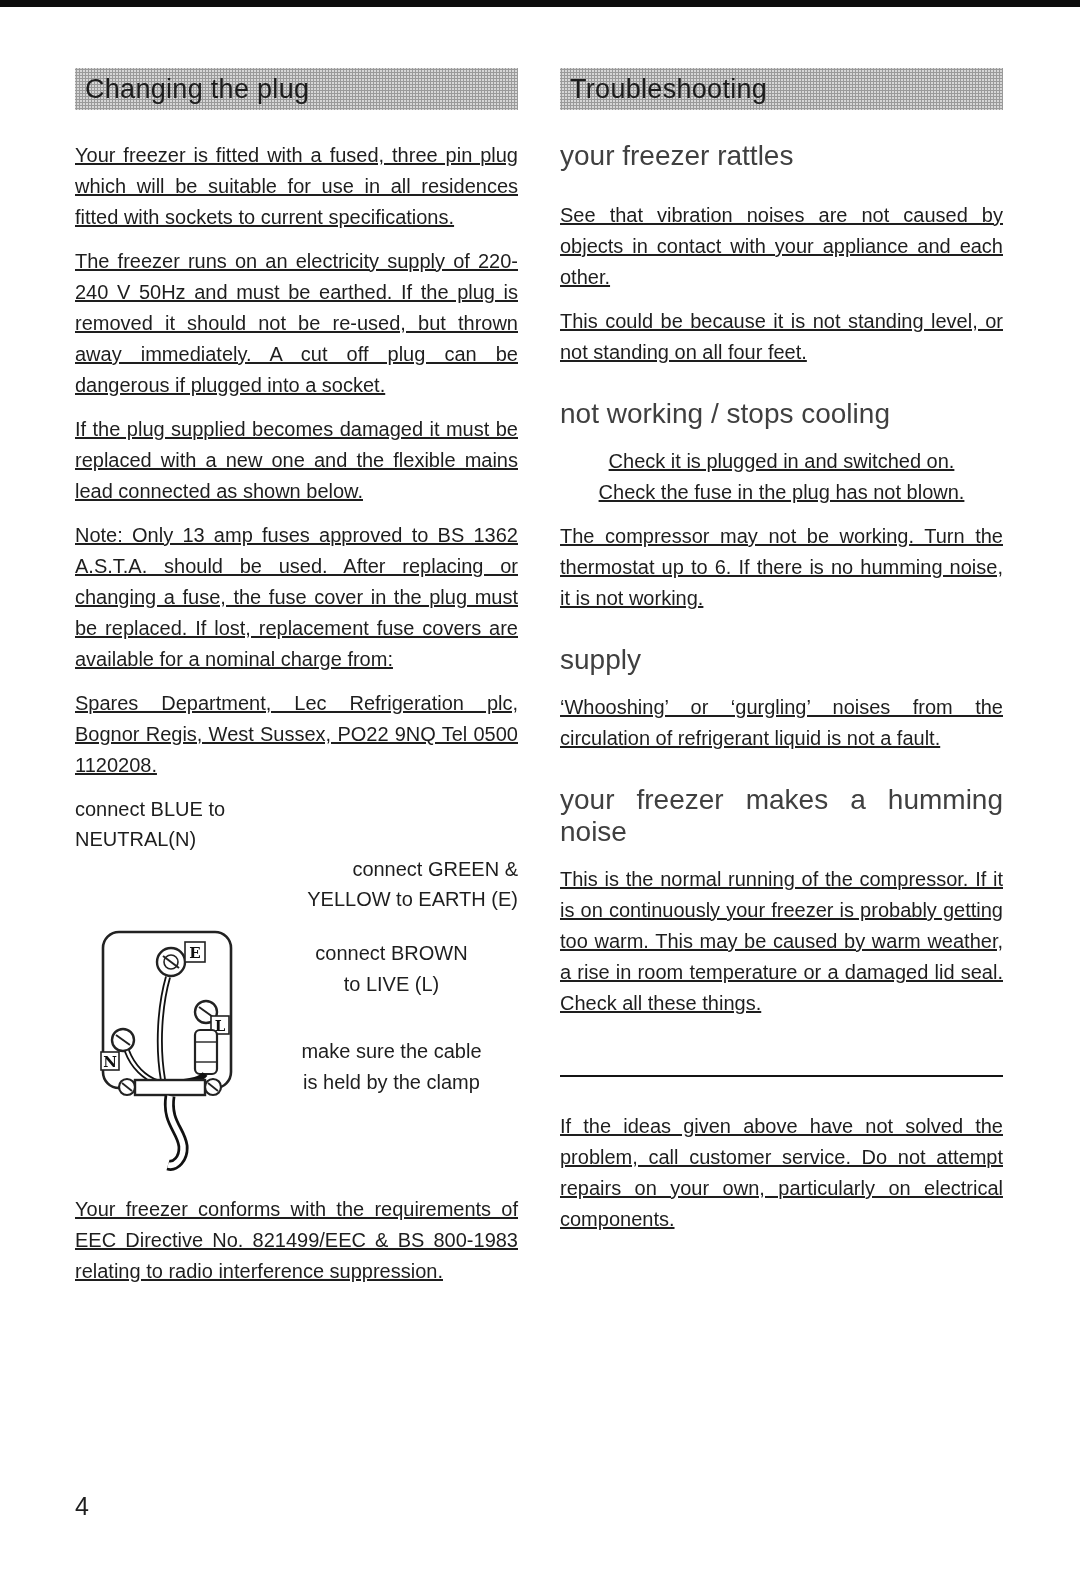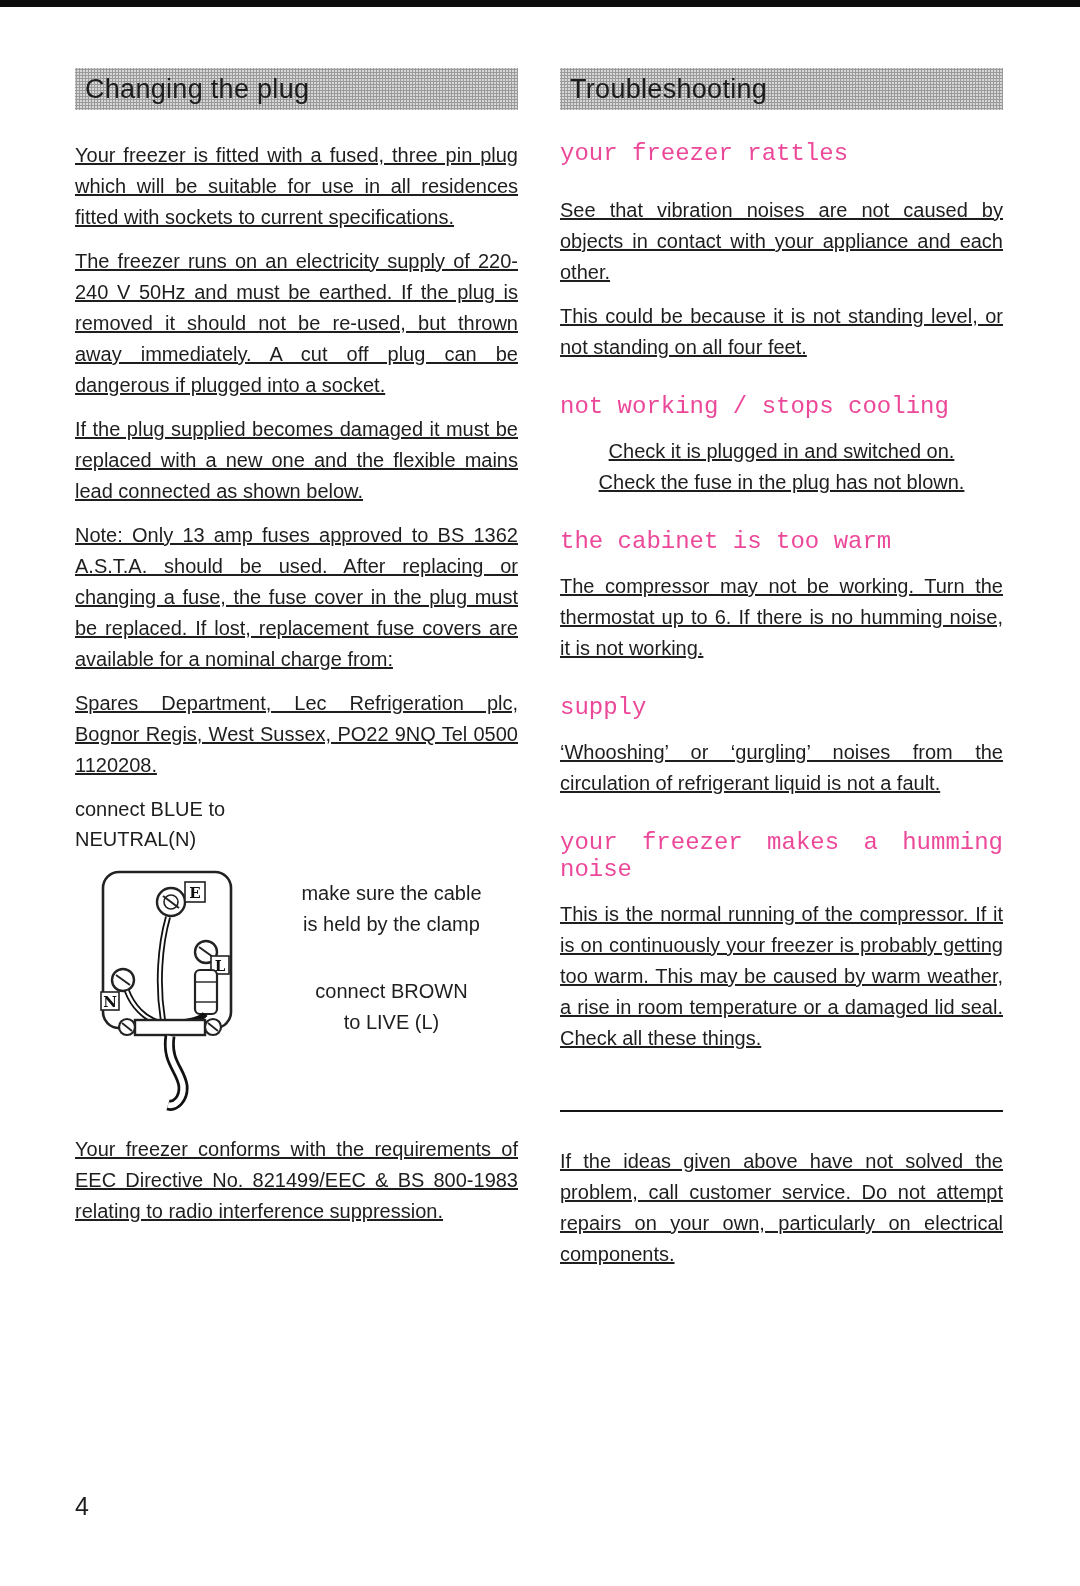--- a/index.html
+++ b/index.html
@@ -55,24 +55,23 @@
   .diagram-captions {
     flex: 1 1 auto;
     display: flex; flex-direction: column; align-items: center;
     gap: 36px; padding-top: 18px;
   }
   .diagram-caption {
     font-size: 20px; line-height: 31px;
     text-align: center; white-space: pre-line;
   }
   h3.subhead {
-    font-size: 24px; font-weight: normal; color: #ec4899;
+    font-size: 28px; font-weight: normal; color: #404040;
     margin: 30px 0 16px 0;
     text-align: justify;
-    font-family: Liberation Mono, monospace;
   }
   h3.subhead.first { margin-top: 2px; }
   .divider {
     border: none; border-top: 2px solid #141414;
     margin: 56px 0 34px 0;
   }
   .page-number {
     position: absolute; left: 75px; top: 1492px;
     font-size: 25px; color: #1e1e1e;
   }
@@ -95,20 +94,22 @@
 
     <p class="body">Your freezer is fitted with a fused, three pin plug which will be suitable for use in all residences fitted with sockets to current specifications.</p>
     <p class="body">The freezer runs on an electricity supply of 220-240 V 50Hz and must be earthed. If the plug is removed it should not be re-used, but thrown away immediately. A cut off plug can be dangerous if plugged into a socket.</p>
     <p class="body">If the plug supplied becomes damaged it must be replaced with a new one and the flexible mains lead connected as shown below.</p>
     <p class="body">Note: Only 13 amp fuses approved to BS 1362 A.S.T.A. should be used. After replacing or changing a fuse, the fuse cover in the plug must be replaced. If lost, replacement fuse covers are available for a nominal charge from:</p>
     <p class="body">Spares Department, Lec Refrigeration plc, Bognor Regis, West Sussex, PO22 9NQ Tel 0500 1120208.</p>
 
     <div class="connect-row">
       <div class="connect-label">connect BLUE to
 NEUTRAL(N)</div>
+      <div class="connect-label right-align">connect GREEN &amp;
+YELLOW to EARTH (E)</div>
     </div>
 
     <div class="diagram-row">
       <svg width="190" height="252" viewBox="0 0 190 252">
 
         <rect x="28" y="12" width="128" height="156" rx="16" fill="none" stroke="#222" stroke-width="2.6"></rect>
 
         <g>
           <circle cx="96" cy="42" r="14" fill="#fff" stroke="#222" stroke-width="2.4"></circle>
           <circle cx="96" cy="42" r="7" fill="none" stroke="#222" stroke-width="1.6"></circle>
@@ -153,44 +154,43 @@
           <circle cx="138" cy="167" r="8" fill="#fff" stroke="#222" stroke-width="2.2"></circle>
           <line x1="133" y1="163" x2="143" y2="171" stroke="#222" stroke-width="1.8"></line>
         </g>
 
         <g>
           <path d="M 95 176 C 91 202 106 210 108 226 C 109 239 100 247 93 245" fill="none" stroke="#111" stroke-width="11"></path>
           <path d="M 95 176 C 91 202 106 210 108 226 C 109 239 100 247 93 245" fill="none" stroke="#fff" stroke-width="5.5"></path>
         </g>
       </svg>
       <div class="diagram-captions">
+        <div class="diagram-caption">connect BROWN
+to LIVE (L)</div>
         <div class="diagram-caption">make sure the cable
 is held by the clamp</div>
-        <div class="diagram-caption">connect BROWN
-to LIVE (L)</div>
       </div>
     </div>
 
     <p class="body">Your freezer conforms with the requirements of EEC Directive No. 821499/EEC &amp; BS 800-1983 relating to radio interference suppression.</p>
   </div>
 
   <div class="col">
     <div class="section-header">
       <span>Troubleshooting</span>
     </div>
 
     <h3 class="subhead first">your freezer rattles</h3>
     <p class="body" style="margin-top:28px;">See that vibration noises are not caused by objects in contact with your appliance and each other.</p>
     <p class="body">This could be because it is not standing level, or not standing on all four feet.</p>
 
     <h3 class="subhead">not working / stops cooling</h3>
     <p class="body preline">Check it is plugged in and switched on.
 Check the fuse in the plug has not blown.</p>
 
-    <h3 class="subhead">the cabinet is too warm</h3>
     <p class="body">The compressor may not be working. Turn the thermostat up to 6. If there is no humming noise, it is not working.</p>
 
     <h3 class="subhead">supply</h3>
     <p class="body">‘Whooshing’ or ‘gurgling’ noises from the circulation of refrigerant liquid is not a fault.</p>
 
     <h3 class="subhead">your freezer makes a humming noise</h3>
     <p class="body">This is the normal running of the compressor. If it is on continuously your freezer is probably getting too warm. This may be caused by warm weather, a rise in room temperature or a damaged lid seal. Check all these things.</p>
 
     <hr class="divider">
 

